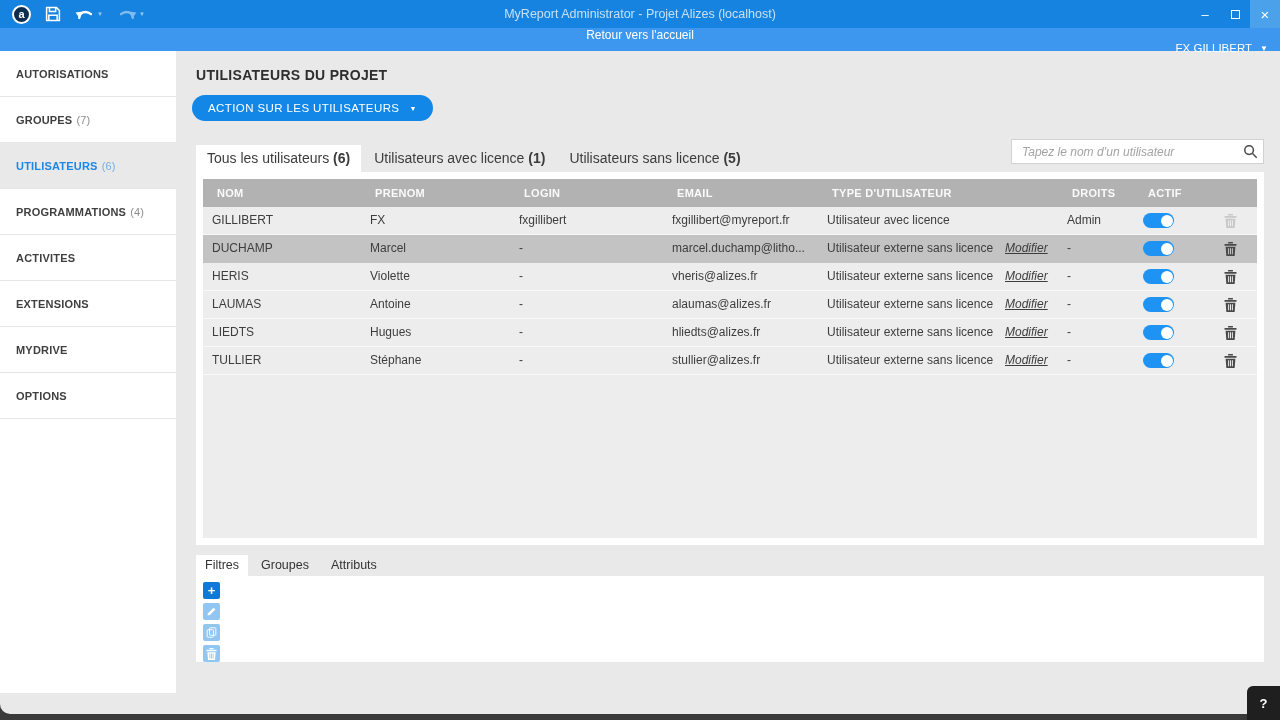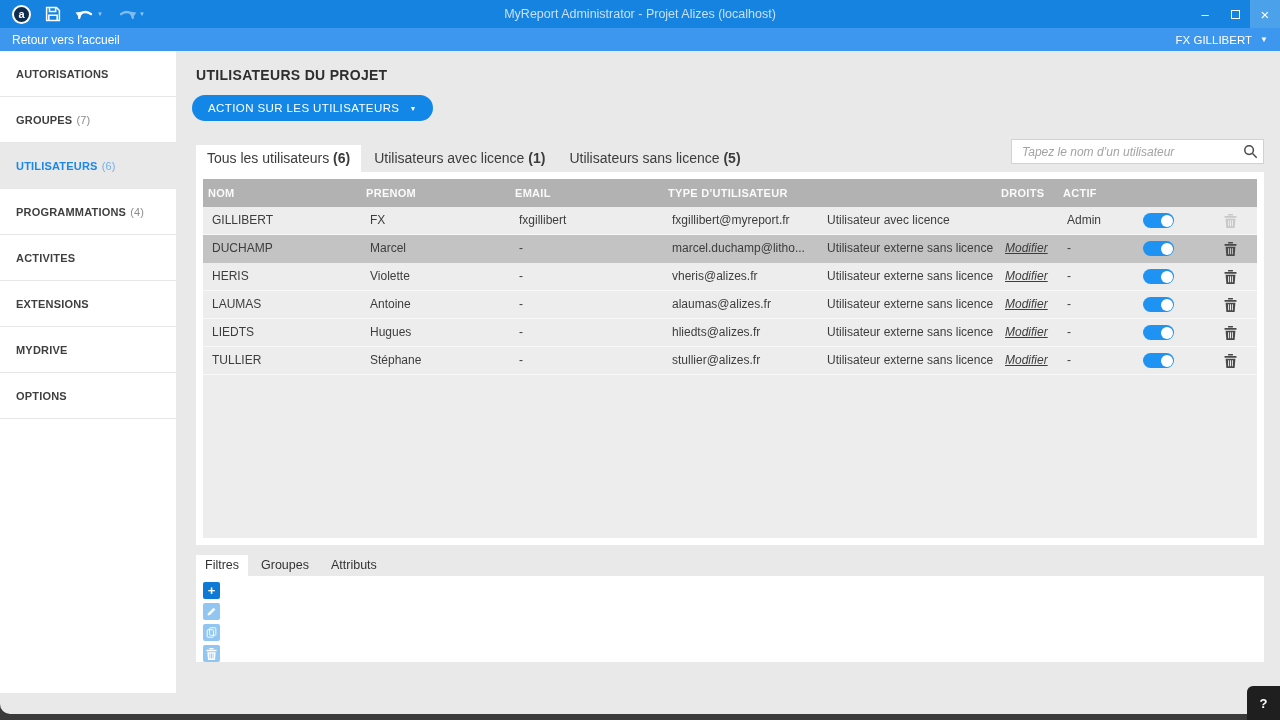--- a/index.html
+++ b/index.html
@@ -19,21 +19,21 @@
   .caret-sm { font-size:6px; color:rgba(255,255,255,.55); }
   .tb-btn.disabled svg { opacity:.45; }
   .tb-title { position:absolute; left:0; right:0; text-align:center; color:#c6e0f7; font-size:12.5px; pointer-events:none; }
   .win-controls { margin-left:auto; display:flex; height:28px; z-index:2; }
   .win-btn { width:30px; height:28px; display:flex; align-items:center; justify-content:center;
              color:#fff; font-size:13px; }
   .win-btn.close { background:#4ba1ea; font-size:15px; }
   .maxbox { width:9px; height:9px; border:1px solid #fff; display:inline-block; }
 
   
-  .appbar { height:23px; background:#3e97ee; display:flex; align-items:center; padding:0 12px; color:#fff; }
+  .appbar { height:23px; background:#3e97ee; display:flex; align-items:center; padding:0 12px; color:#fff;flex-direction:column; }
   .appbar .back { font-size:12px; }
   .appbar .user { margin-left:auto; font-size:11.5px; display:flex; align-items:center; gap:8px; }
   .caret { font-size:8px; }
 
   
   .sidebar { position:absolute; left:0; top:51px; width:176px; bottom:21px; background:#fff; }
   .side-item { height:46px; border-bottom:1px solid #e6e6e6; display:flex; align-items:center;
                padding-left:16px; font-size:11px; letter-spacing:.2px; color:#3f3f3f; cursor:pointer; }
   .side-item b { font-weight:bold; }
   .side-item .cnt { color:#8d8d8d; font-weight:normal; margin-left:4px; }
@@ -57,21 +57,21 @@
                border:1px solid #d2d2d2; display:flex; align-items:center; }
   .searchbox input { flex:1; border:none; outline:none; background:transparent; font-family:inherit;
                      font-size:12px; font-style:italic; color:#555; padding:0 4px 0 10px; }
   .searchbox input::placeholder { color:#a3a3a3; }
   .search-ico { width:26px; display:flex; justify-content:center; cursor:pointer; }
 
   .card { margin:0 16px 0 20px; background:#fff; height:373px; padding:7px; }
   .tablewrap { background:#ededed; height:100%; overflow:hidden; }
   .thead, .trow { display:grid; grid-template-columns:158px 149px 153px 155px 178px 62px 76px 70px 1fr; }
   .thead { background:#b2b2b2; height:28px; line-height:28px; }
-  .thead > div { color:#fafafa; font-size:11px; font-weight:bold; letter-spacing:.3px; padding-left:5px;
+  .thead > div { color:#fafafa; font-size:11px; font-weight:bold; letter-spacing:.3px; padding-left:14px;
                  white-space:nowrap; overflow:hidden; }
   .trow { height:28px; line-height:27px; background:#ededed; border-bottom:1px solid #f8f8f8; cursor:pointer; }
   .trow.selected { background:#c3c3c3; border-bottom-color:#c3c3c3; }
   .trow > div { font-size:12px; color:#3d3d3d; padding-left:9px; white-space:nowrap; overflow:hidden; }
   .cell-mod { font-style:italic; text-decoration:underline; color:#8e8e8e; }
   .cell-actif { display:flex; align-items:center; }
   .toggle { width:31px; height:15px; border-radius:9px; background:#b5b5b5; position:relative; display:inline-block; }
   .toggle.on { background:#1f93f4; }
   .toggle.on::after { content:""; position:absolute; right:1.5px; top:1.5px; width:12px; height:12px;
                       border-radius:50%; background:#fff; }
@@ -196,20 +196,21 @@
           </svg>
         </span>
       </div>
     </div>
 
     <div class="card">
       <div class="tablewrap">
         <div class="thead">
           <div>NOM</div>
           <div>PRENOM</div>
+          <div>LOGIN</div>
           <div>EMAIL</div>
           <div>TYPE D'UTILISATEUR</div>
           <div></div>
           <div>DROITS</div>
           <div>ACTIF</div>
           <div></div>
         </div>
         <div>
   <div class="trow">
     <div>GILLIBERT</div>

